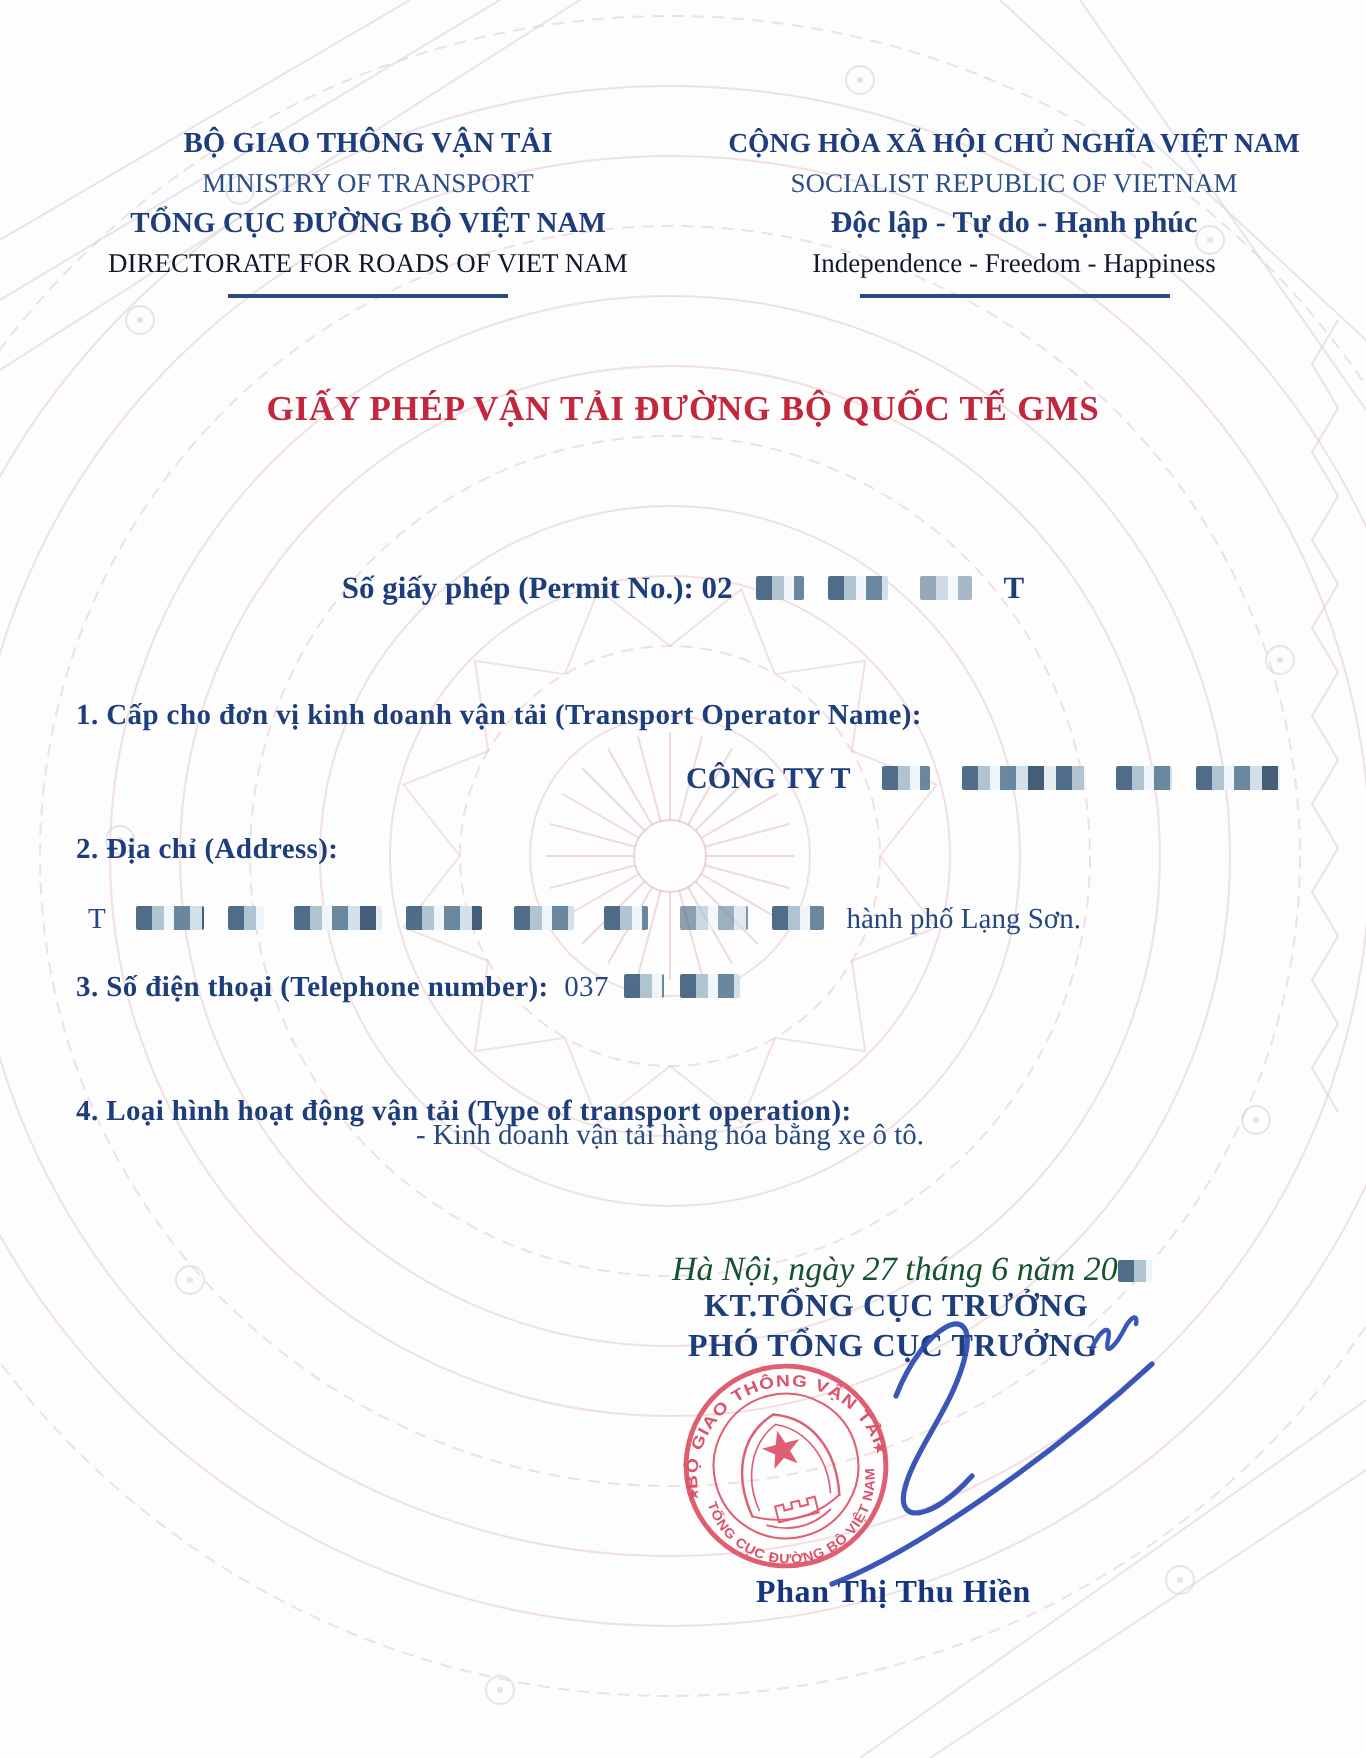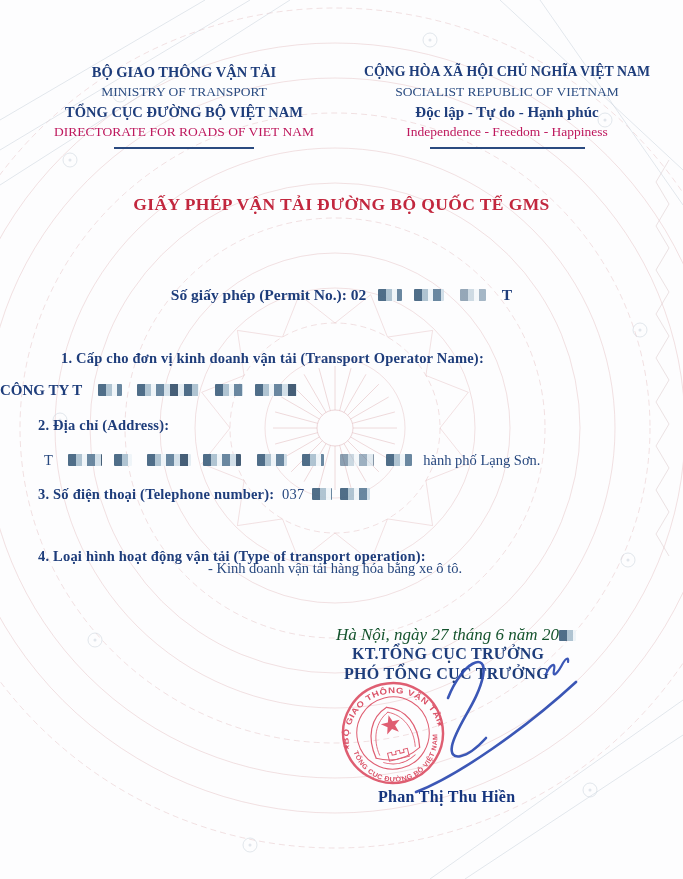--- a/index.html
+++ b/index.html
@@ -12,32 +12,32 @@
   .bg{position:absolute;left:0;top:0;z-index:0;}
   .layer{position:absolute;z-index:2;}
   .ctr{text-align:center;}
 
   .hdr-left{left:24px;top:62px;width:320px;line-height:20px;font-size:13.5px;}
   .hdr-right{left:346px;top:62px;width:322px;line-height:20px;font-size:13.5px;}
   .hdr-l1{font-weight:bold;font-size:14.5px;color:#1e3d7b;}
   .hdr-l2{color:#2c4d82;}
   .hdr-l3{font-weight:bold;font-size:14.5px;color:#1e3d7b;}
   .hdr-l3r{font-weight:bold;font-size:15px;color:#1e3d7b;}
-  .hdr-l4{color:#be185d;}
+  .hdr-l4{color:#0f172a;}
   .rule{height:2px;background:#2a4a80;margin:5px auto 0;}
 
   .title{left:0;top:188px;width:683px;text-align:center;color:#c2273e;
     font-weight:bold;font-size:17.5px;line-height:32px;letter-spacing:.4px;}
 
   .permitline{left:0;top:286px;width:683px;text-align:center;
     font-weight:bold;font-size:15.5px;color:#1e3d7b;}
 
   .flabel{font-weight:bold;font-size:14.5px;color:#1e3d7b;letter-spacing:.2px;}
-  .sec1l{left:38px;top:350px;margin-left:23px;}
-  .sec1v{left:0;top:382px;width:640px;text-align:left;font-weight:bold;font-size:15px;color:#1e3d7b;}
+  .sec1l{left:38px;top:350px;}
+  .sec1v{left:0;top:382px;width:640px;text-align:right;font-weight:bold;font-size:15px;color:#1e3d7b;}
   .sec2l{left:38px;top:417px;}
   .sec2v{left:44px;top:452px;font-size:14.5px;color:#27487f;}
   .sec3l{left:38px;top:486px;}
   .sec3v{font-weight:normal;color:#27487f;}
   .sec4l{left:38px;top:524px;margin-top:24px;}
   .sec4v{left:0;top:560px;width:670px;text-align:center;font-size:14.5px;color:#27487f;}
 
   .dateline{left:336px;top:625px;width:330px;font-style:italic;font-size:17px;color:#14532d;}
   .sigt1{left:352px;top:645px;font-weight:bold;font-size:16px;color:#1e3d7b;letter-spacing:.3px;}
   .sigt2{left:344px;top:665px;font-weight:bold;font-size:16px;color:#1e3d7b;letter-spacing:.3px;}

